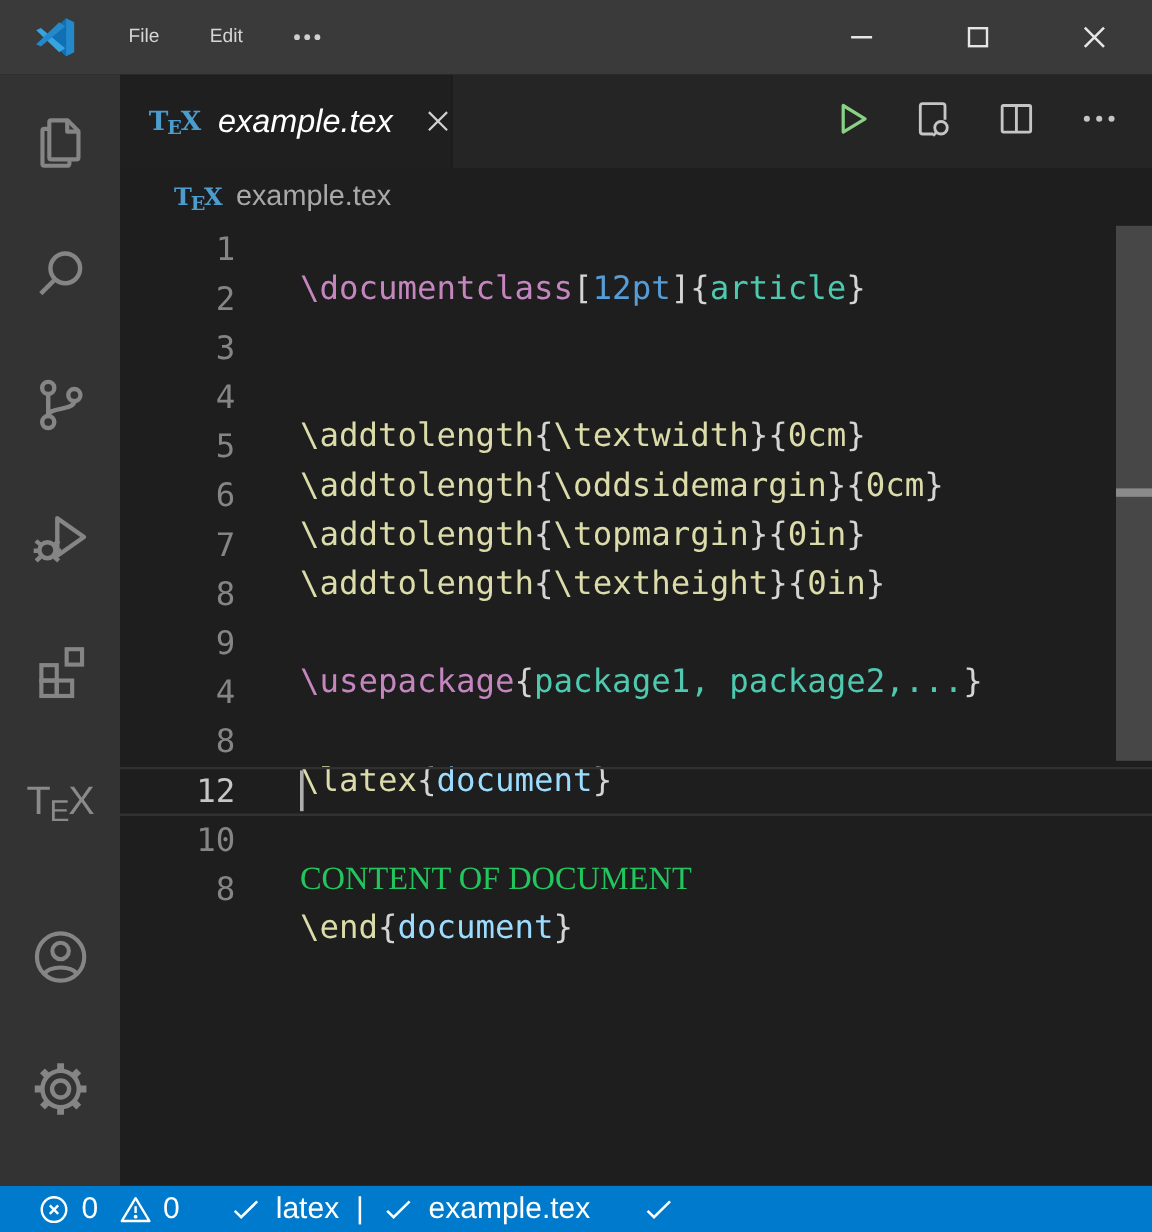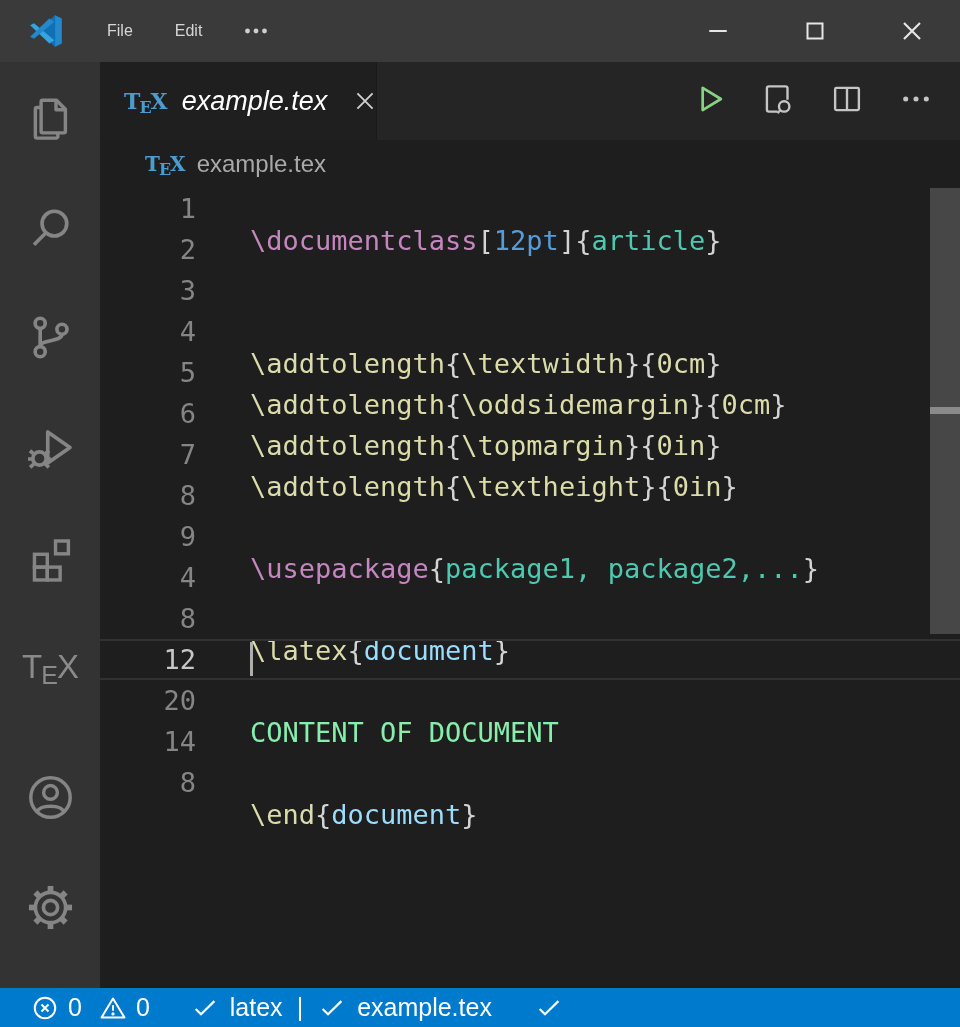--- a/index.html
+++ b/index.html
@@ -266,26 +266,22 @@
           <div class="code-line">
             <span class="gutter">8</span>
             <span class="code-text"><span style="color: rgb(220, 220, 170);">\latex</span><span style="color: rgb(212, 212, 212);">{</span><span style="color: rgb(156, 220, 254);">document</span><span style="color: rgb(212, 212, 212);">}</span></span>
           </div>
           <div class="code-line current">
             <span class="gutter">12</span>
             <span class="code-text"></span>
             <span class="cursor"></span>
           </div>
           <div class="code-line">
-            <span class="gutter">20</span>
-            <span class="code-text"><span style="color: #86efac;">CONTENT OF DOCUMENT</span></span>
-          </div>
-          <div class="code-line">
-            <span class="gutter">14</span>
-            <span class="code-text"></span>
+            <span class="gutter">10</span>
+            <span class="code-text"><span style="color: #22c55e; font-family: Liberation Serif, serif;">CONTENT OF DOCUMENT</span></span>
           </div>
           <div class="code-line">
             <span class="gutter">8</span>
             <span class="code-text"><span style="color: rgb(220, 220, 170);">\end</span><span style="color: rgb(212, 212, 212);">{</span><span style="color: rgb(156, 220, 254);">document</span><span style="color: rgb(212, 212, 212);">}</span></span>
           </div>
         </div>
       <div class="scrollbar">
         <div class="scroll-slider"></div>
         <div class="scroll-cursor-marker"></div>
       </div>

